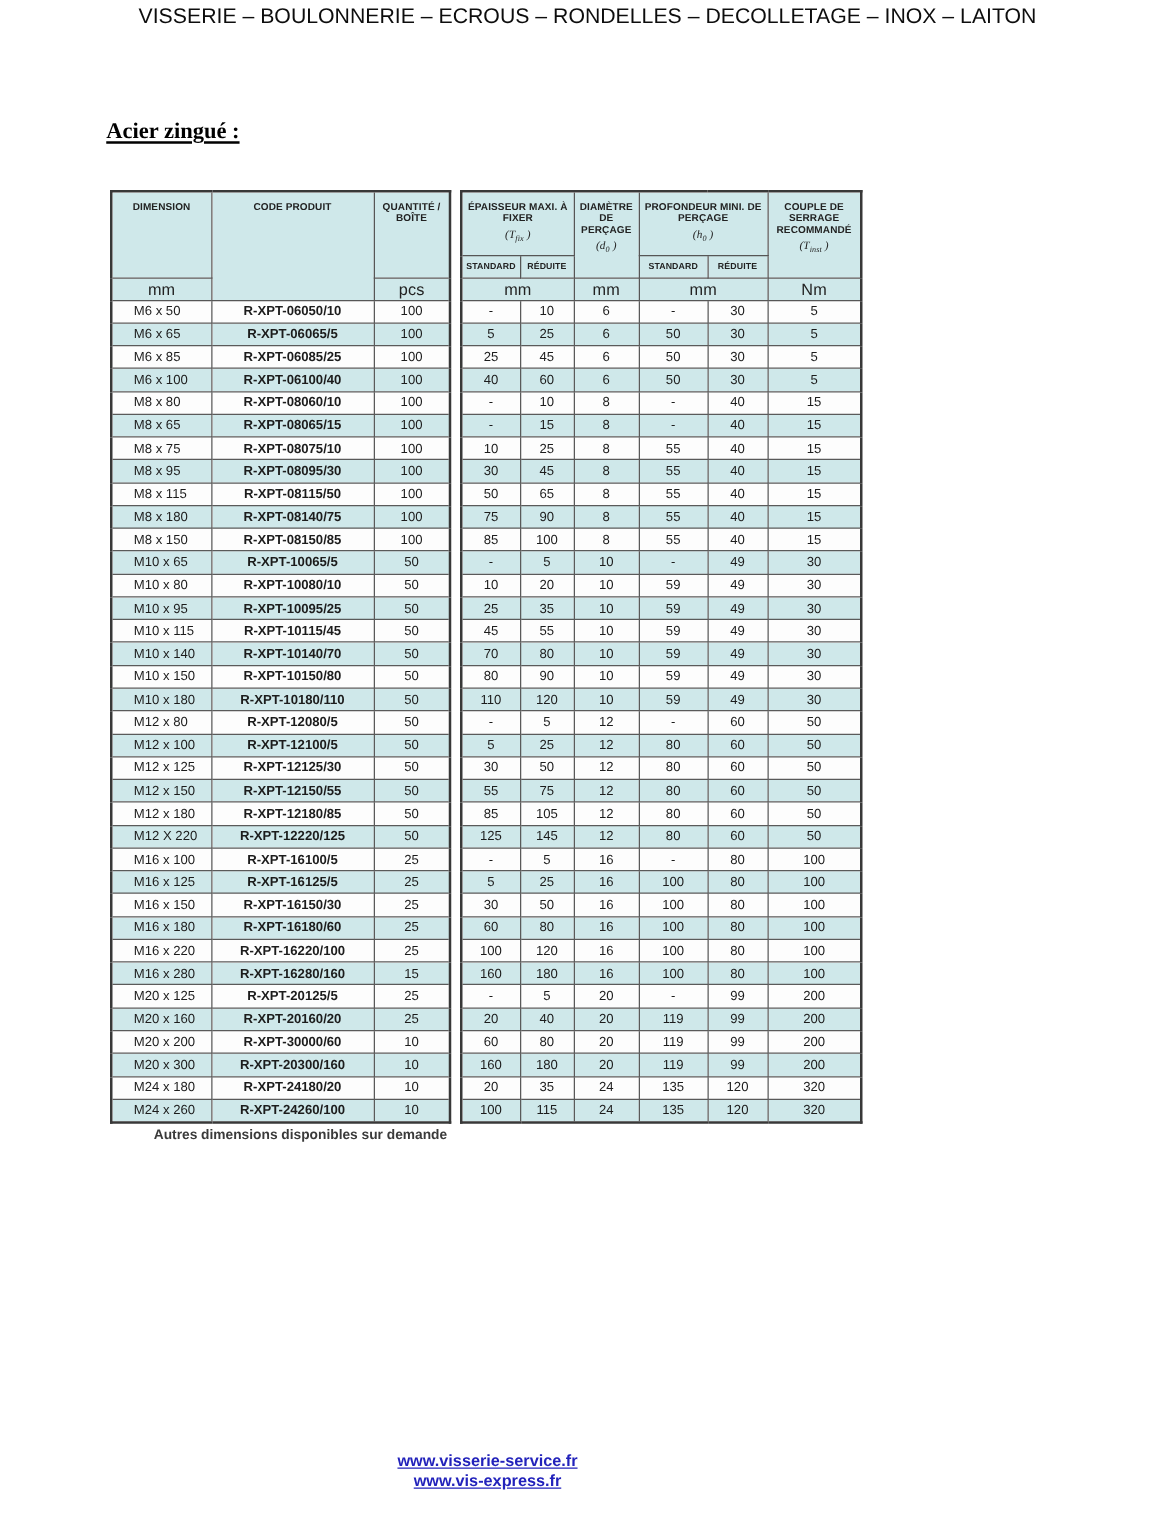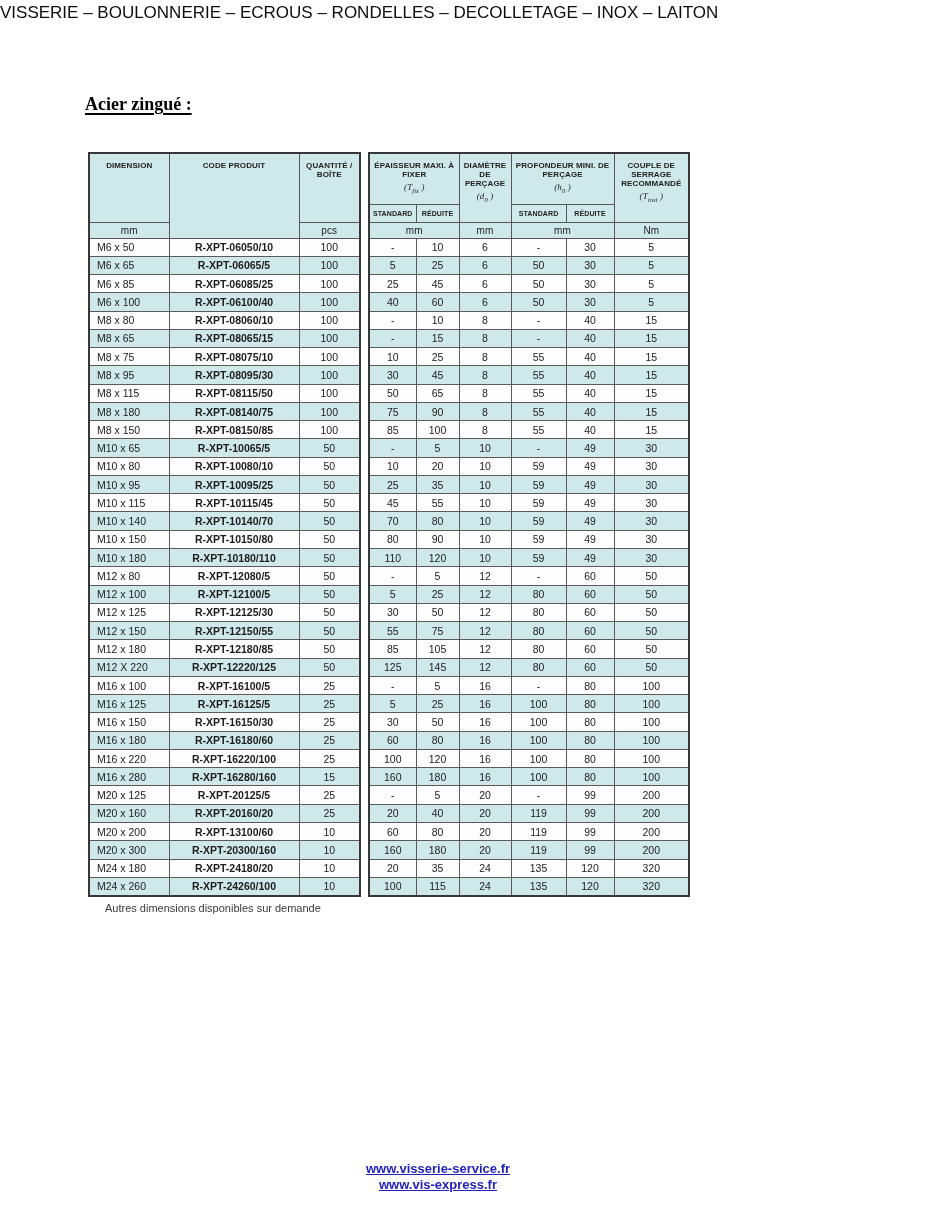--- a/index.html
+++ b/index.html
@@ -2,55 +2,55 @@
 <html style="--band: #cfe8ea; --link: #2222bb;"><head>
 <meta charset="utf-8">
 <style>
   :root { --band:#cfe8ea; --link:#2222bb; }
   * { box-sizing:border-box; }
   html,body { margin:0; padding:0; }
   body {
     width:940px; height:1214px; background:#ffffff; position:relative;
     font-family:"Liberation Sans", sans-serif; color:#1e1e1e;
   }
-  .doc-header { position:absolute; top:2px; left:0; width:940px; text-align:left;
+  .doc-header { position:absolute; top:2px; left:0; width:940px; text-align:center;
     font-size:17px; line-height:21px; color:#0d0d0d; }
   .section-title { position:absolute; left:85px; top:94px;
     font-family:"Liberation Serif", serif; font-weight:bold; font-size:18px; color:#000;
     text-decoration:underline; text-decoration-thickness:2px; text-underline-offset:3px; }
   .table-wrap { position:absolute; left:88px; top:152px; }
   table { border-collapse:collapse; table-layout:fixed; width:600px; }
   th, td { box-sizing:border-box; overflow:hidden; }
   thead th {
     background:var(--band); border:1px solid #565656; color:#222;
     font-size:8px; font-weight:bold; letter-spacing:0.1px; padding:2px 1px; text-align:center;
   }
   tr.main { height:51px; }
   tr.main > th { vertical-align:top; padding-top:7px; }
   tr.subhead { height:18px; }
   tr.subhead th { font-size:7px; vertical-align:middle; padding:1px 0; }
   tr.units { height:16px; }
-  tr.units th { font-size:10px; font-weight:normal; vertical-align:middle; padding:1px 0; }
+  tr.units th { font-size:13px; font-weight:normal; vertical-align:middle; padding:1px 0; }
   .formula { margin-top:3px; font-family:"Liberation Serif", serif; font-style:italic;
     font-weight:normal; font-size:9px; }
   .formula sub { font-size:6.5px; }
   tbody td {
     border:1px solid #5a5a5a; background:#fdfdfd; height:18.28px; padding:0;
     font-size:10.5px; text-align:center; vertical-align:middle; color:#1c1c1c;
   }
   tbody tr.alt td { background:var(--band); }
-  tbody td.dim { text-align:left; padding-left:7px; }
+  tbody td.dim { text-align:left; padding-left:17px; }
   tbody td.code { font-weight:bold; }
   td.gap, th.gap { border:none !important; background:#ffffff !important; }
   .eL { border-left:2px solid #383838 !important; }
   .eR { border-right:2px solid #383838 !important; }
   .eT { border-top:2px solid #383838 !important; }
   tbody tr:last-child td:not(.gap) { border-bottom:2px solid #383838; }
-  .footnote { position:absolute; left:105px; top:902px; font-size:11px; color:#3a3a3a; }
-  .links { position:absolute; top:1161px; left:0; width:780px; text-align:center; line-height:16px;margin-left:48px; }
+  .footnote { position:absolute; left:123px; top:902px; font-size:11px; color:#3a3a3a;font-weight:bold; }
+  .links { position:absolute; top:1161px; left:0; width:780px; text-align:center; line-height:16px; }
   .links a { display:block; color:var(--link); font-size:13px; font-weight:bold;
     text-decoration:underline; }
 </style>
 </head>
 <body>
 
 <div class="doc-header">
   <div>VISSERIE – BOULONNERIE – ECROUS – RONDELLES – DECOLLETAGE – INOX – LAITON</div>
 </div>
 
@@ -488,21 +488,21 @@
           <td class="gap"></td>
           <td class="eL">20</td>
           <td>40</td>
           <td>20</td>
           <td>119</td>
           <td>99</td>
           <td class="eR">200</td>
         </tr>
         <tr>
           <td class="dim eL">M20 x 200</td>
-          <td class="code">R-XPT-13100/60</td>
+          <td class="code">R-XPT-30000/60</td>
           <td class="eR">10</td>
           <td class="gap"></td>
           <td class="eL">60</td>
           <td>80</td>
           <td>20</td>
           <td>119</td>
           <td>99</td>
           <td class="eR">200</td>
         </tr>
         <tr class="alt">

